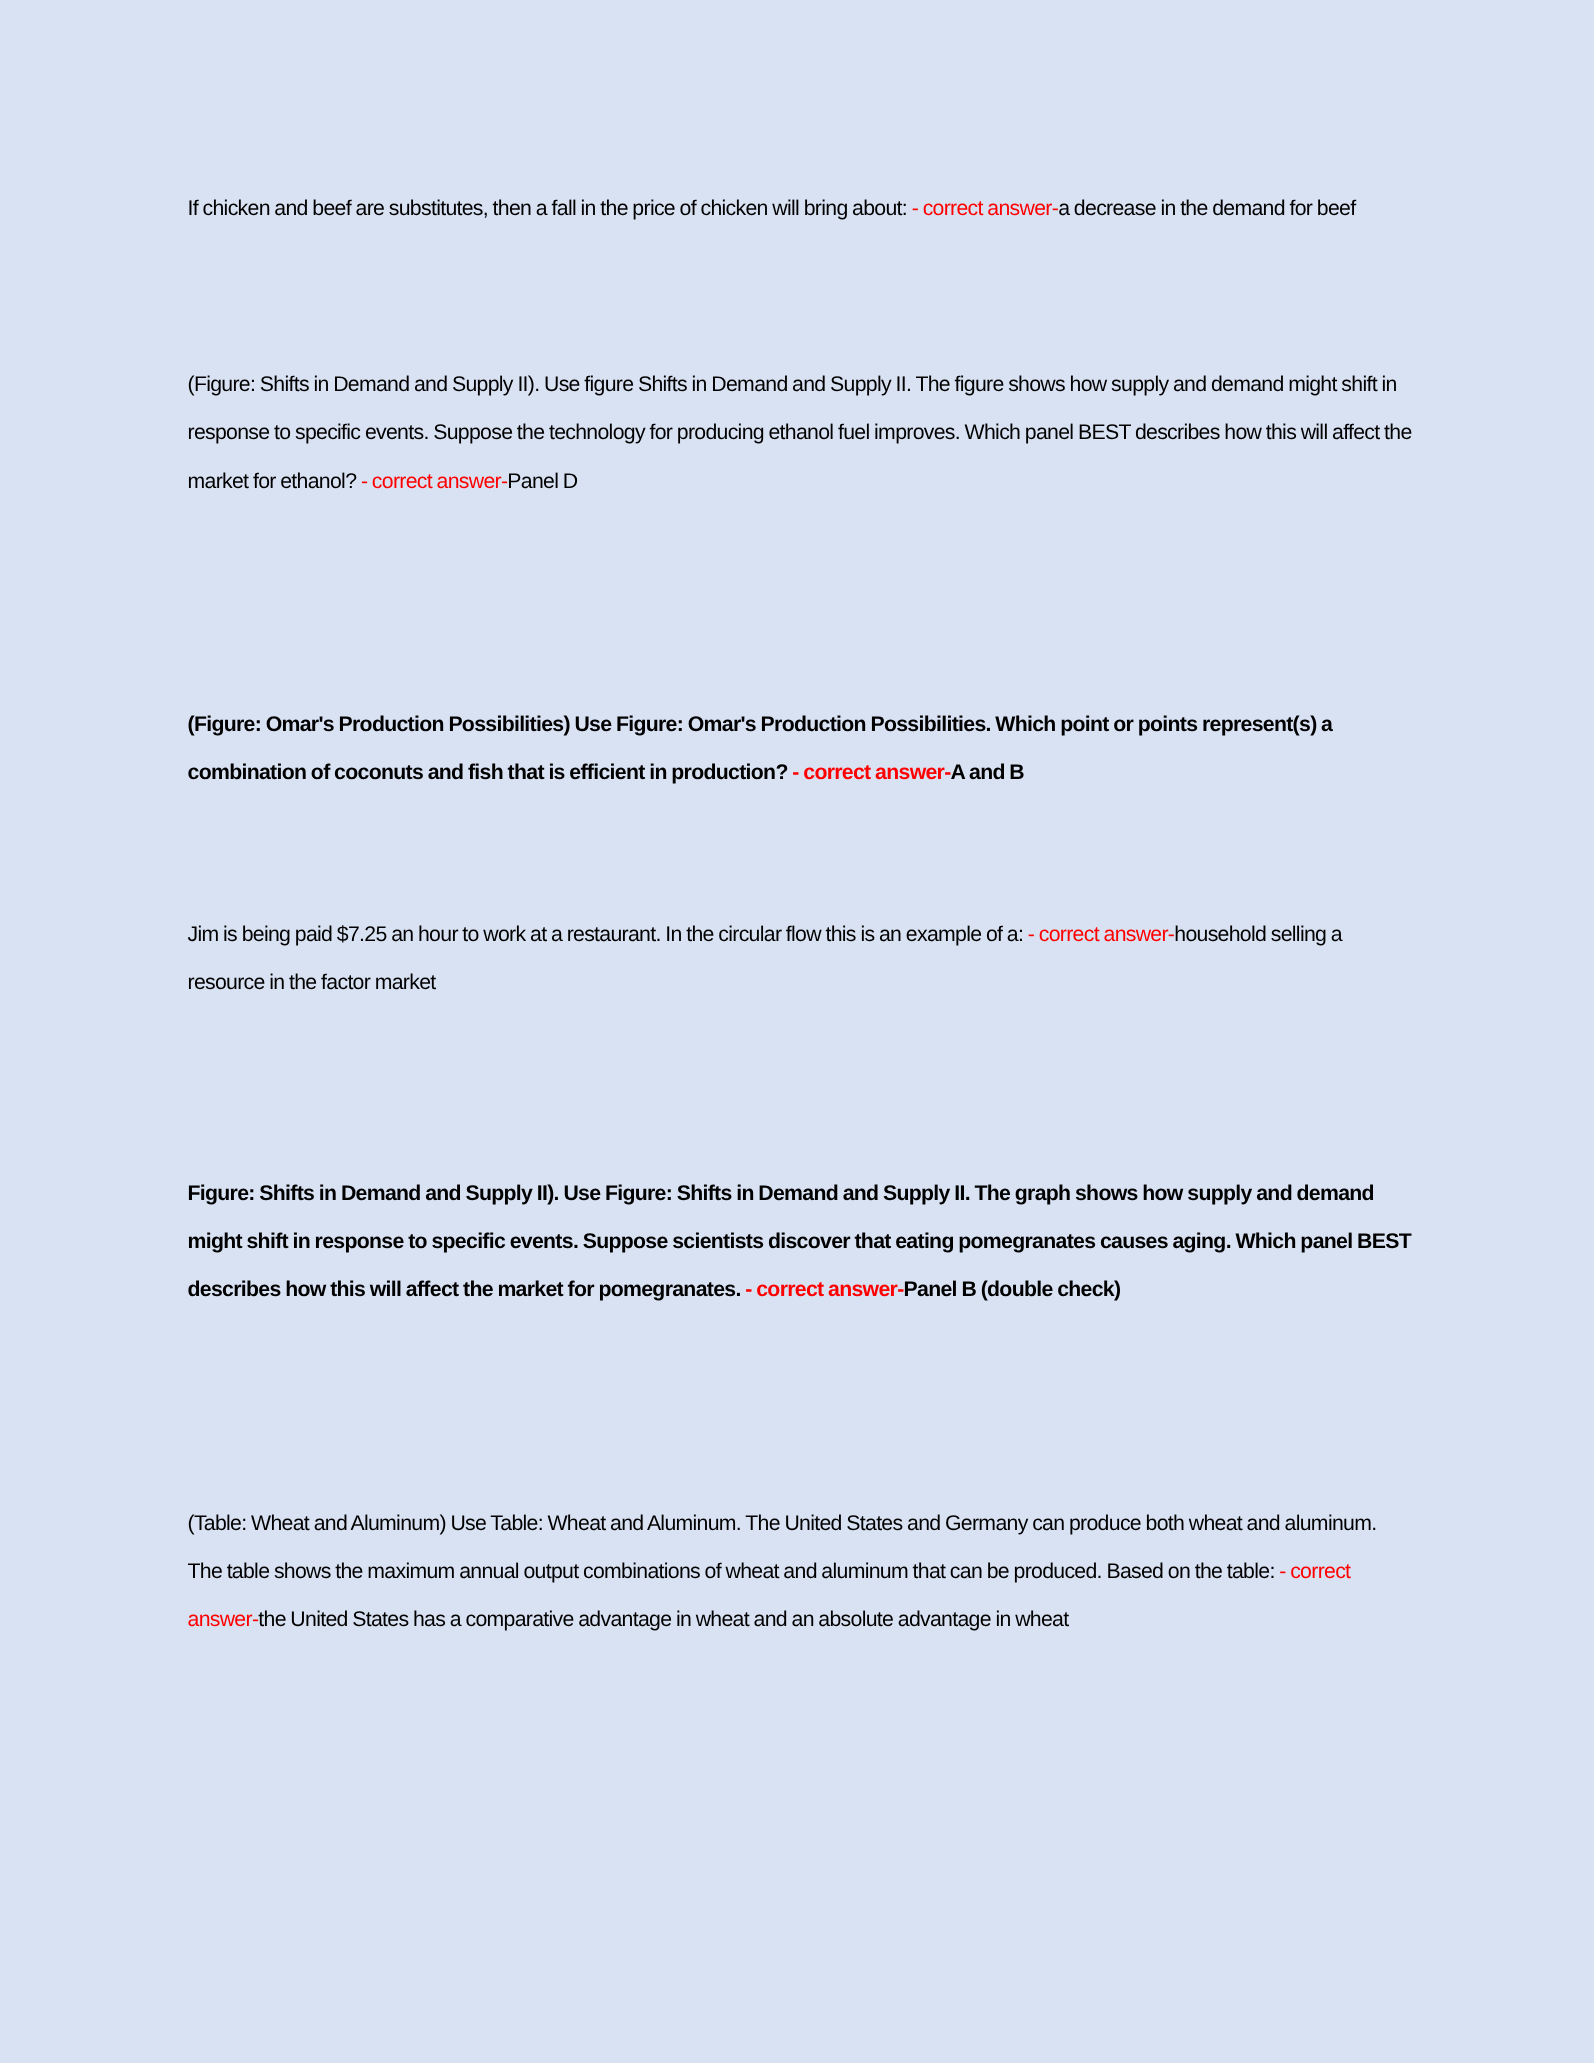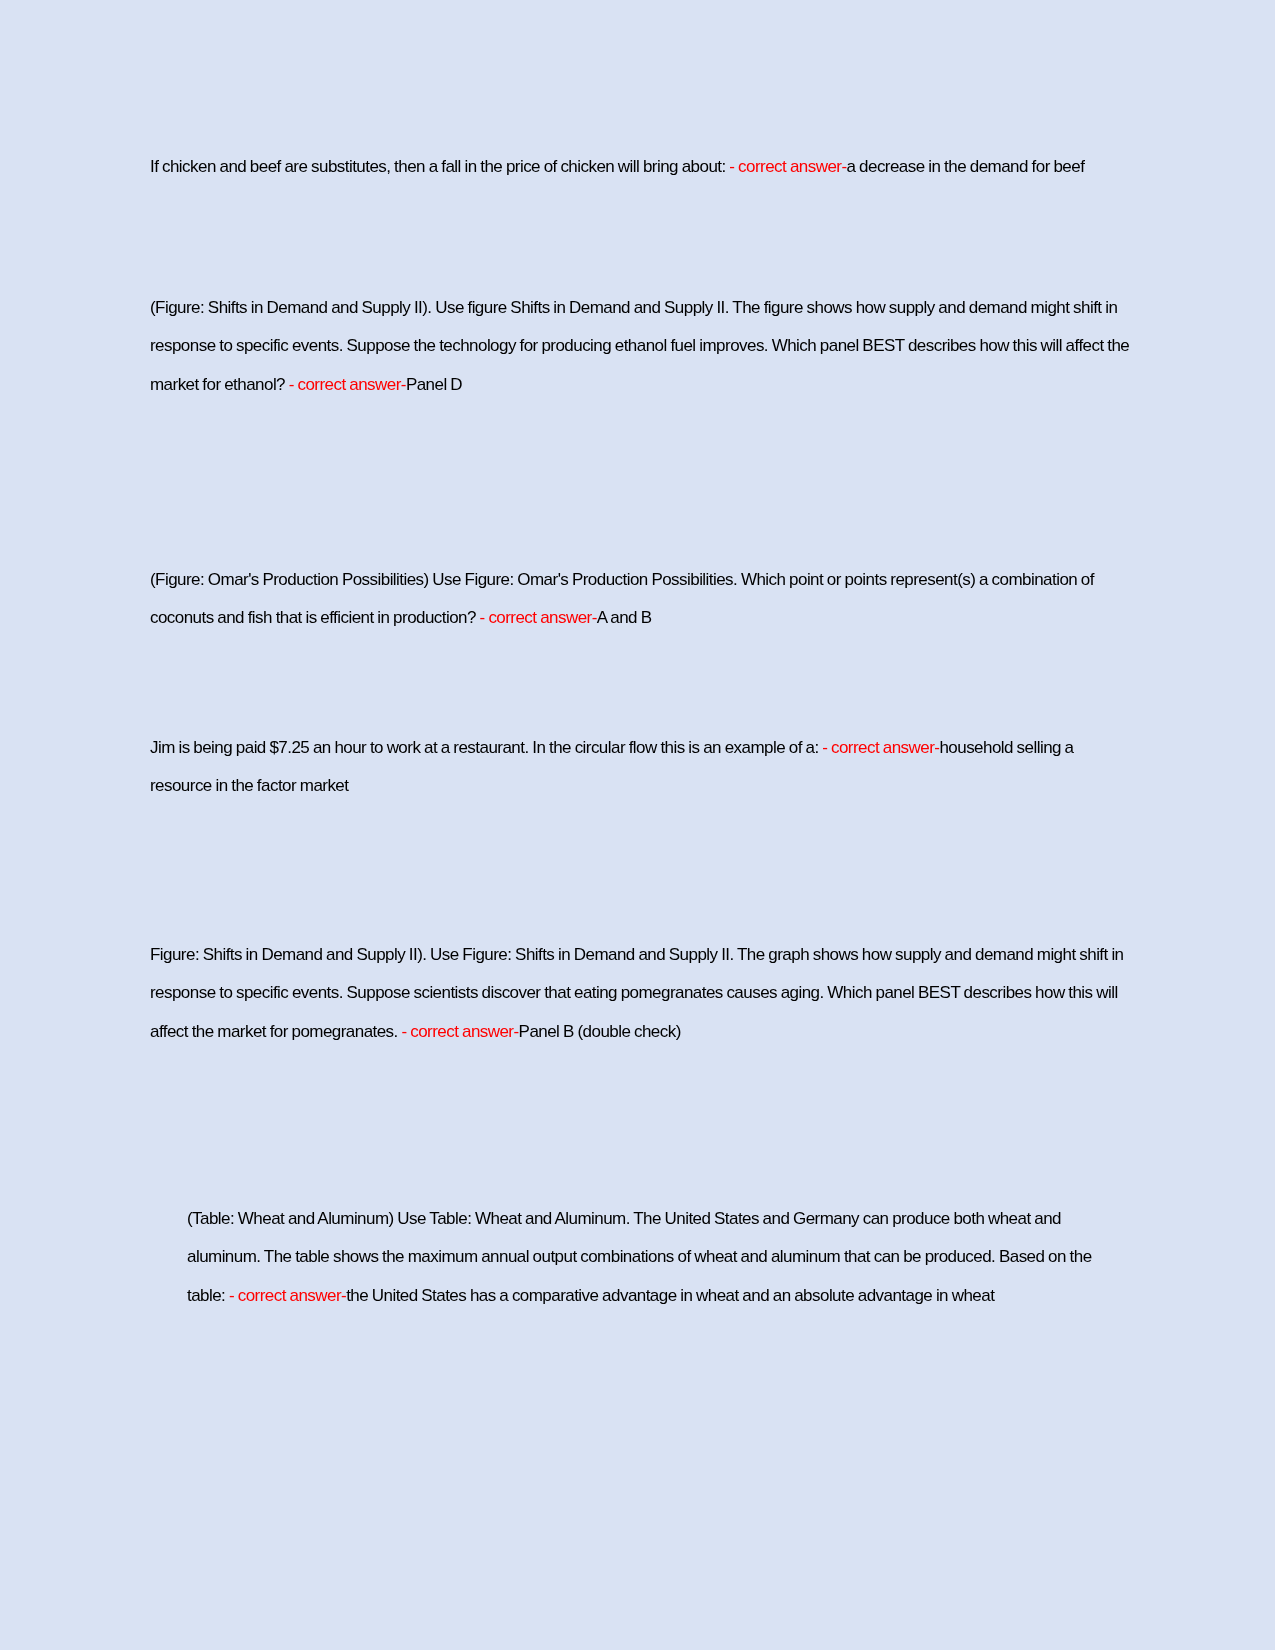--- a/index.html
+++ b/index.html
@@ -27,24 +27,24 @@
       letter-spacing: -0.55px;
       word-spacing: -0.5px;
       margin: 0;
       white-space: normal;
     }
     .answer-tag {
       color: #FF0000;
     }
     #qa-0 { position: absolute; top: 0px; }
     #qa-1 { position: absolute; top: 141px; }
-    #qa-2 { position: absolute; top: 413px; }
+    #qa-2 { position: absolute; top: 413px; font-weight: bold; }
     #qa-3 { position: absolute; top: 581px; }
-    #qa-4 { position: absolute; top: 788px; }
-    #qa-5 { position: absolute; top: 1052px; margin-left: 37px; }
+    #qa-4 { position: absolute; top: 788px; font-weight: bold; }
+    #qa-5 { position: absolute; top: 1052px; }
   </style>
 </head>
 <body>
 
 <div class="page">
 
   <p class="qa" id="qa-0"><span>If chicken and beef are substitutes, then a fall in the price of chicken will bring about: </span><span class="answer-tag">- correct answer-</span><span>a decrease in the demand for beef</span></p>
 
   <p class="qa" id="qa-1"><span>(Figure: Shifts in Demand and Supply II). Use figure Shifts in Demand and Supply II. The figure shows how supply and demand might shift in response to specific events. Suppose the technology for producing ethanol fuel improves. Which panel BEST describes how this will affect the market for ethanol? </span><span class="answer-tag">- correct answer-</span><span>Panel D</span></p>
 

